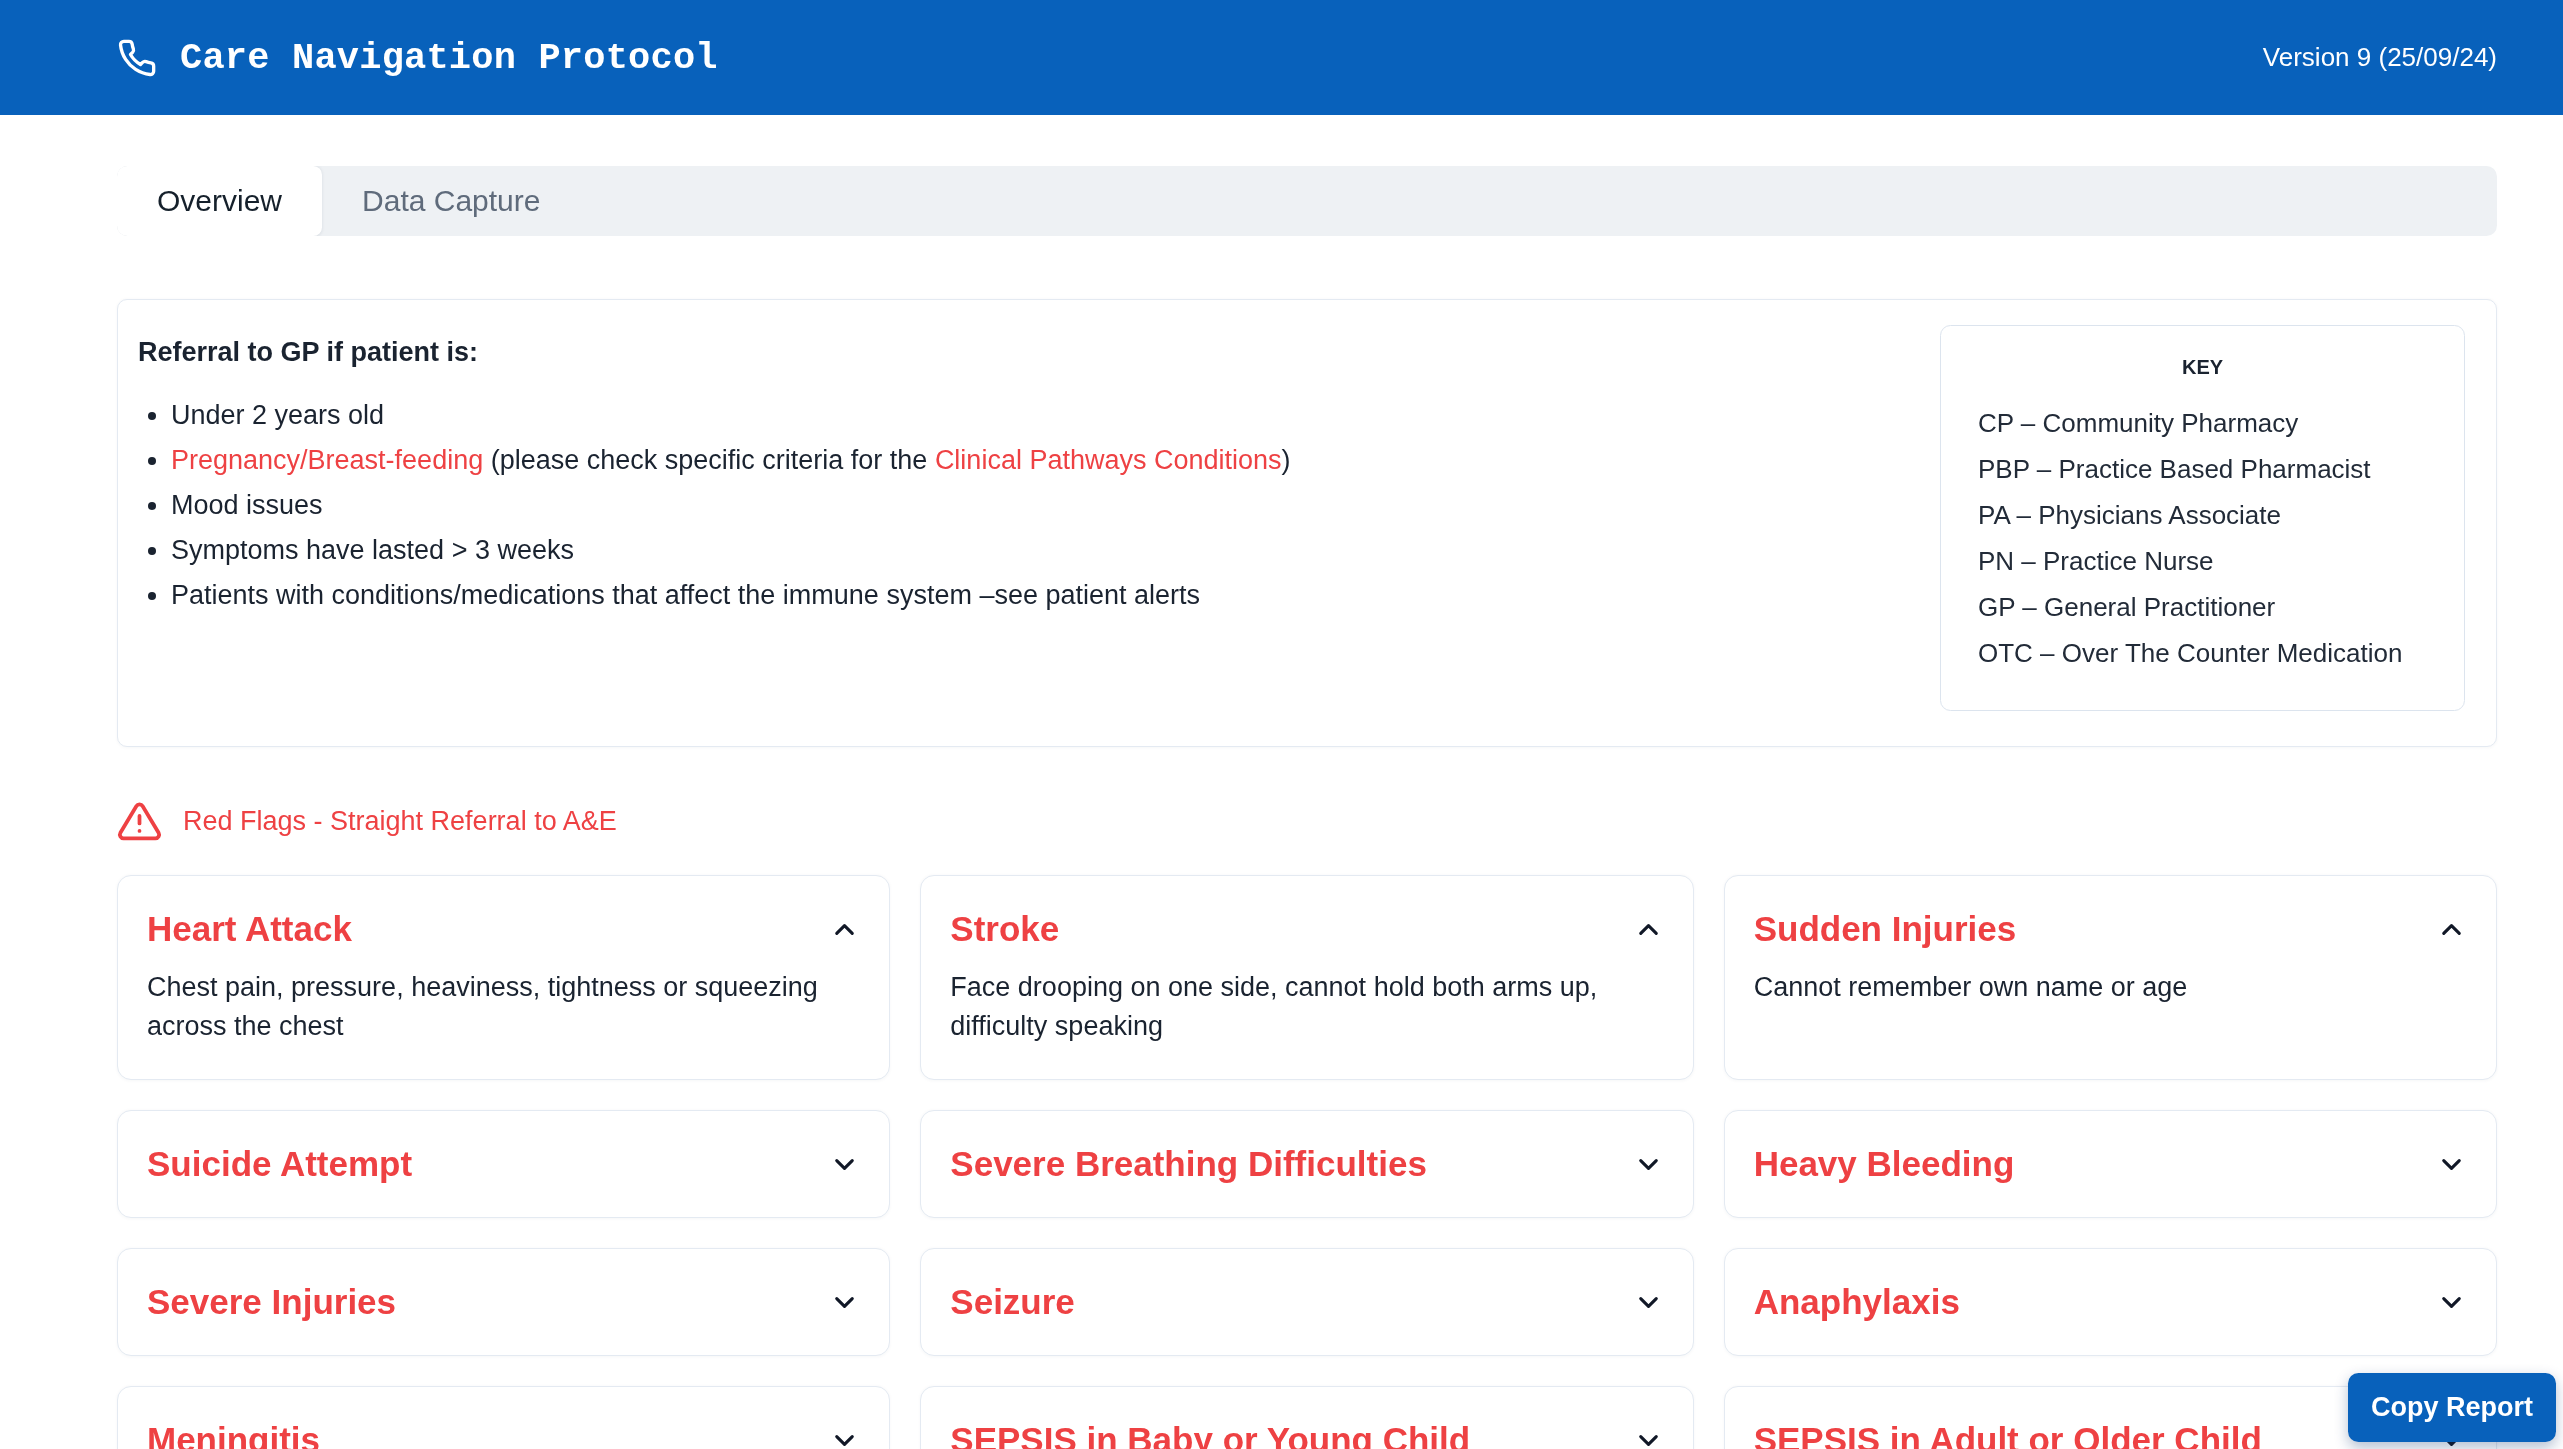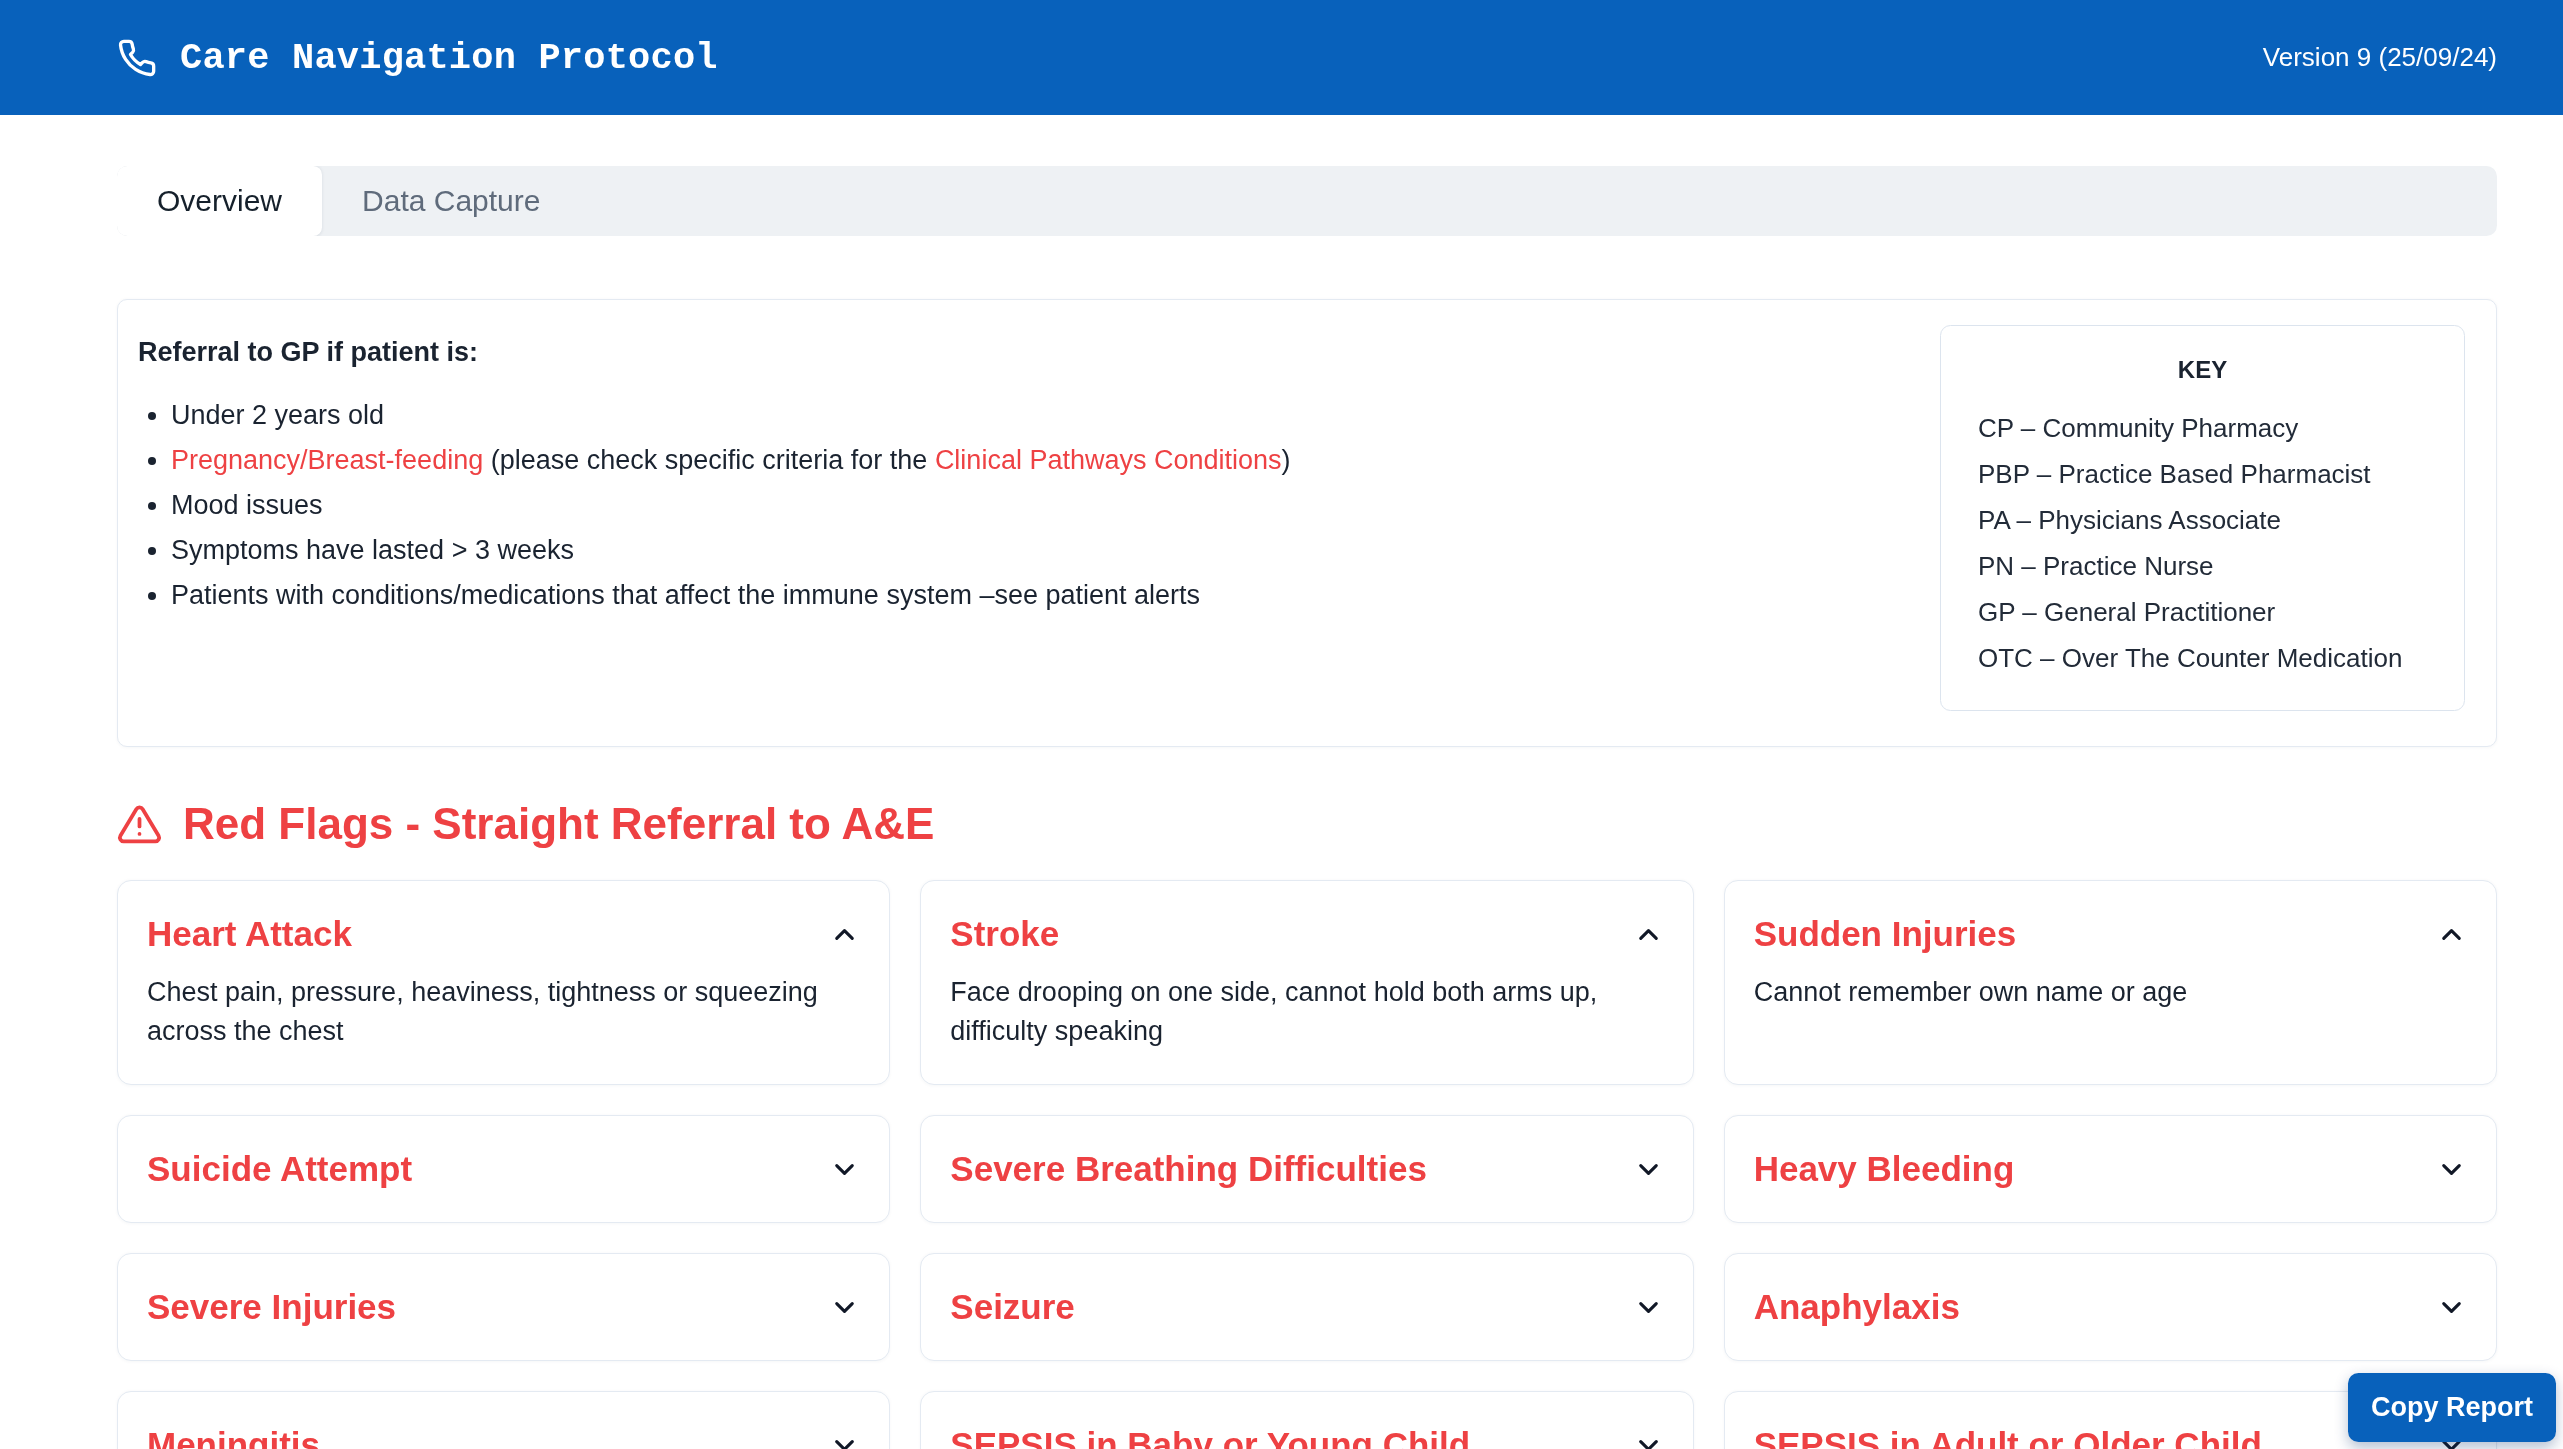--- a/index.html
+++ b/index.html
@@ -64,32 +64,32 @@
     position: absolute;
     top: 24.5px;
     right: 31px;
     width: 525px;
     height: 386px;
     border: 1.7px solid #dce4ee;
     border-radius: 10.5px;
     padding: 30px 37px;
     background: #ffffff;
   }
-  .key-title { text-align: center; font-size: 24px; font-weight: bold; color: #1a2330; margin-bottom: 21px; }
+  .key-title { text-align: center; font-size: 20px; font-weight: bold; color: #1a2330; margin-bottom: 21px; }
   .key-list { list-style: none; }
   .key-list li { font-size: 26px; line-height: 46px; color: #222b38; }
   
   .redflags-heading {
     margin-top: 52px;
     display: flex;
     align-items: center;
     gap: 21px;
     color: #ee4143;
   }
-  .redflags-heading h2 { font-size: 44px; font-weight: bold; }
+  .redflags-heading h2 { font-size: 27px; font-weight: normal; }
   .cards-grid {
     margin-top: 31px;
     display: grid;
     grid-template-columns: repeat(3, 1fr);
     gap: 30px;
   }
   .card {
     background: #ffffff;
     border: 1.7px solid #e4eaf2;
     border-radius: 14px;

